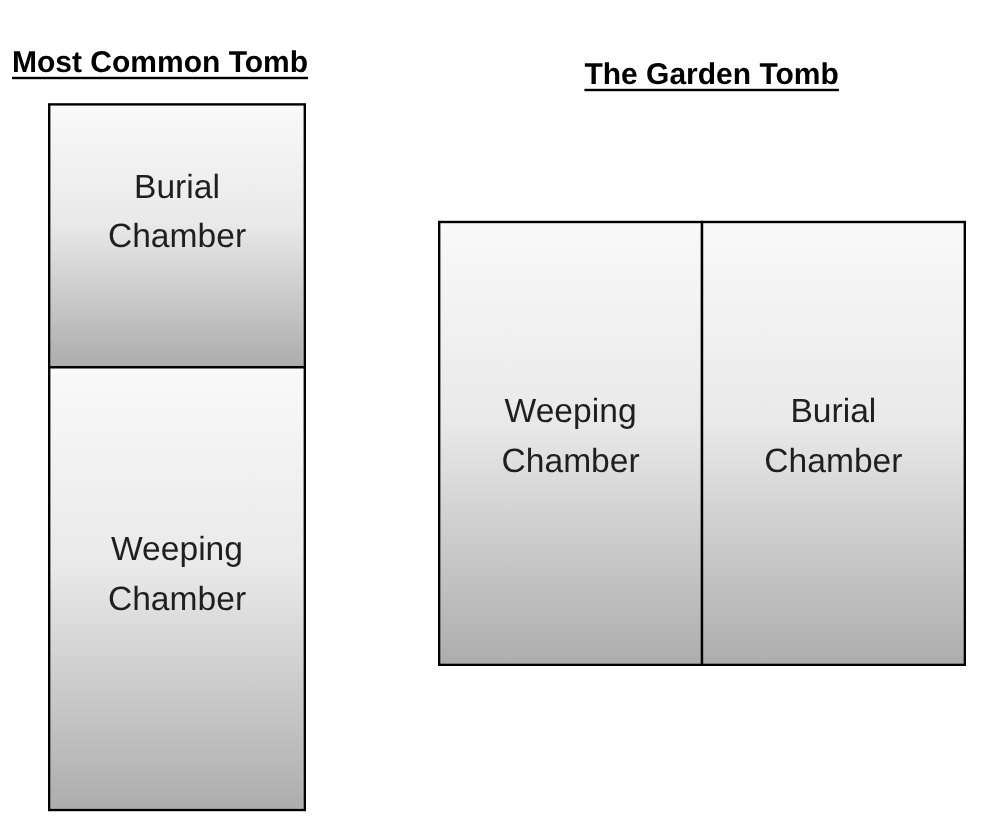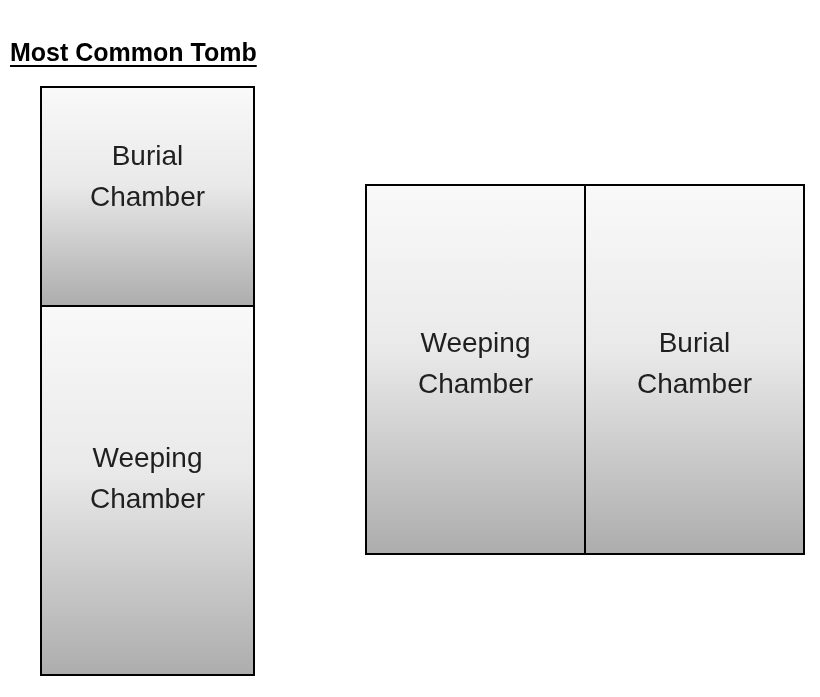--- a/index.html
+++ b/index.html
@@ -97,20 +97,21 @@
   <div class="chamber-box mct-burial">
     <div class="chamber-label">Burial
 Chamber</div>
   </div>
 
   <div class="chamber-box mct-weeping">
     <div class="chamber-label">Weeping
 Chamber</div>
   </div>
 
+  <div class="diagram-title title-garden">The Garden Tomb</div>
 
   <div class="chamber-box gt-weeping">
     <div class="chamber-label">Weeping
 Chamber</div>
   </div>
 
   <div class="chamber-box gt-burial">
     <div class="chamber-label">Burial
 Chamber</div>
   </div>

